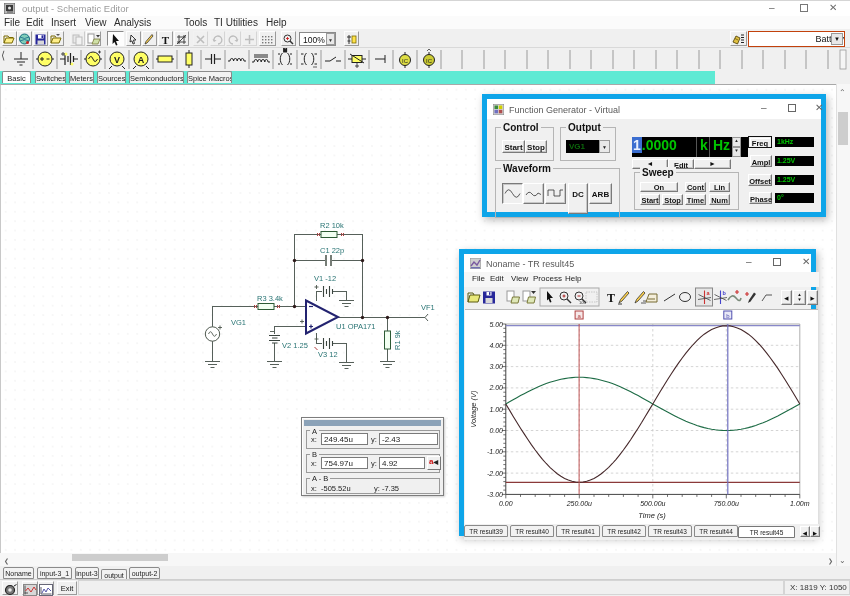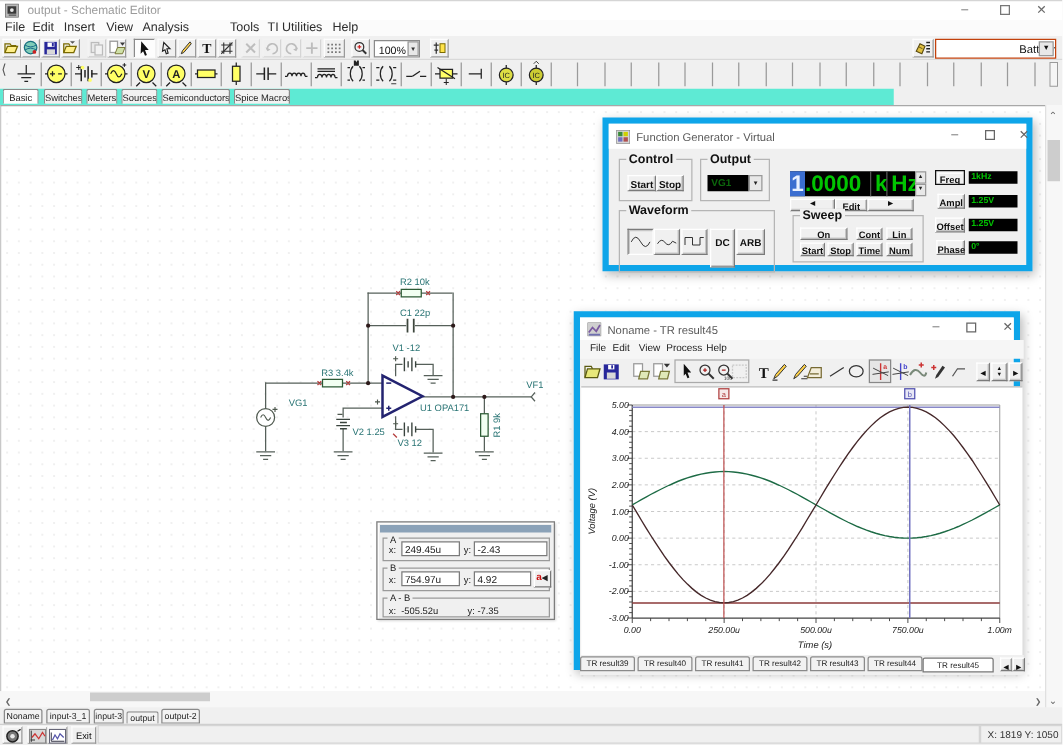--- a/index.html
+++ b/index.html
@@ -480,21 +480,21 @@
         </svg></div>
     <div class="btn3" style="left:36px;top:84px;width:21px;height:21px;"><svg width="19" height="19">
           <path d="M2 11 Q5 6 8 10 T14 9 L17 10.5" fill="none" stroke="#333" stroke-width="0.8"></path>
         </svg></div>
     <div class="btn3" style="left:58px;top:84px;width:21px;height:21px;"><svg width="19" height="19">
           <path d="M2 12 L2 6 L8 6 L8 12 L14 12 L14 6 L17 6" fill="none" stroke="#333" stroke-width="0.8"></path>
         </svg></div>
     <div class="btn3" style="left:81px;top:84px;width:20px;height:31px;padding-top:6px;">DC</div>
     <div class="btn3" style="left:102px;top:84px;width:23px;height:21px;padding-top:6px;">ARB</div>
 
-    <div class="lcd" style="left:145px;top:38px;width:100px;height:20px;font-size:18px;">
+    <div class="lcd" style="left:145px;top:38px;width:116px;height:20px;font-size:14px;">
       <span style="background:#3b6ed0;color:#e8f0ff;padding:0 1px;">1</span><span style="color:#00c400;">.0000</span>
       <span style="position:absolute;left:64px;top:0;width:1px;height:20px;background:#555;"></span>
       <span style="position:absolute;left:68px;color:#00c400;">k</span>
       <span style="position:absolute;left:77px;top:0;width:1px;height:20px;background:#555;"></span>
       <span style="position:absolute;left:81px;color:#00c400;">Hz</span>
     </div>
     <div class="abs" style="left:245px;top:38px;width:9px;height:10px;background:#e8e8e8;border:1px solid #999;font-size:4.5px;text-align:center;color:#222;">▲</div>
     <div class="abs" style="left:245px;top:48px;width:9px;height:10px;background:#e8e8e8;border:1px solid #999;font-size:4.5px;text-align:center;color:#222;">▼</div>
     <div class="btn3" style="left:145px;top:60px;width:36px;height:10px;font-size:7px;">◄</div>
     <div class="btn3" style="left:181px;top:60px;width:26px;height:10px;font-size:7.5px;padding-top:1px;">Edit</div>

